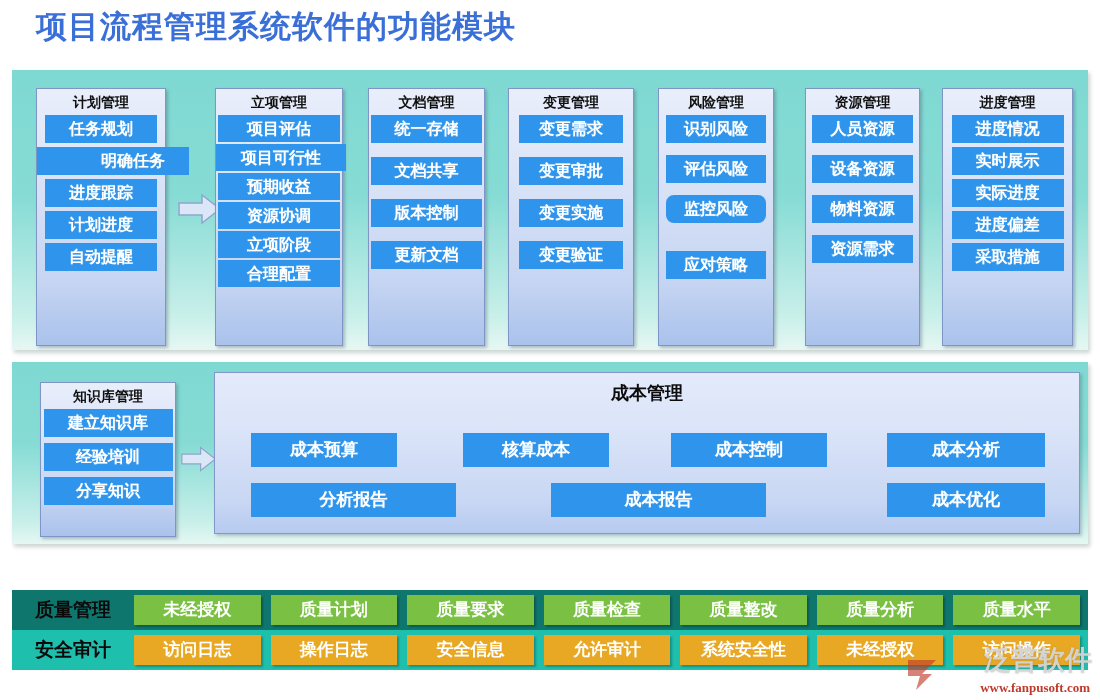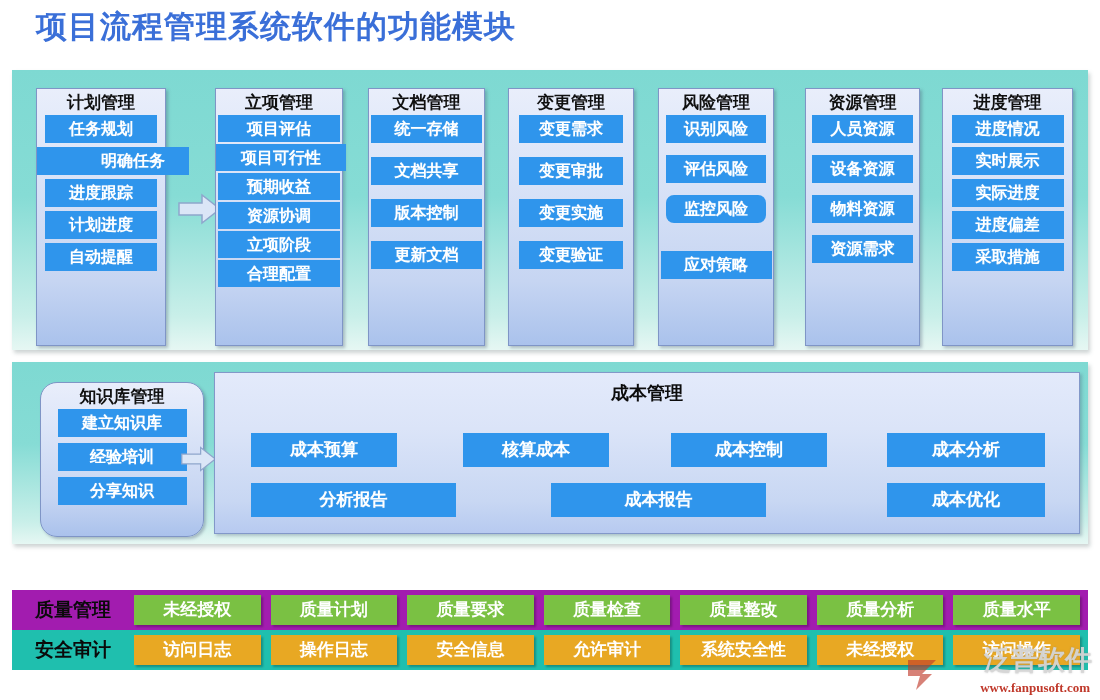--- a/index.html
+++ b/index.html
@@ -51,21 +51,21 @@
   .module-card {
     position: absolute;
     background: linear-gradient(to bottom, #e9eefb 0%, #dce5f8 30%, #c6d5f2 75%, #aac2ec 100%);
     border: 1px solid #7f95c6;
     box-shadow: 2px 2px 3px rgba(70,80,110,0.35);
     box-sizing: border-box;
     padding-top: 2px;
   }
   .module-title {
     text-align: center;
-    font-size: 17px;
+    font-size: 14px;
     font-weight: bold;
     color: #101010;
     line-height: 24px;
     height: 24px;
     white-space: nowrap;
     font-family: "Liberation Serif", "DejaVu Serif", serif;
   }
   .chip {
     background: #2f95ec;
     color: #ffffff;
@@ -129,21 +129,21 @@
   .bottom-bar {
     position: absolute;
     left: 12px;
     width: 1076px;
     height: 40px;
     display: flex;
     align-items: center;
   }
   #quality-bar {
     top: 590px;
-    background: #a21caf;
+    background: #0f766e;
   }
   #security-bar {
     top: 630px;
     background: #1fbfae;
   }
   .bar-label {
     width: 122px;
     text-align: center;
     font-size: 19px;
     font-weight: bold;
@@ -249,21 +249,21 @@
   <div class="chip" style="width:104px; margin-bottom:14px;">变更审批</div>
   <div class="chip" style="width:104px; margin-bottom:14px;">变更实施</div>
   <div class="chip" style="width:104px;">变更验证</div>
 </div>
 
 <div class="module-card" style="left:658px; top:88px; width:116px; height:258px;">
   <div class="module-title">风险管理</div>
   <div class="chip" style="width:100px; margin-bottom:12px;">识别风险</div>
   <div class="chip" style="width:100px; margin-bottom:12px;">评估风险</div>
   <div class="chip" style="width:100px; margin-bottom:28px;border-radius:8px;">监控风险</div>
-  <div class="chip" style="width:111px;">应对策略</div>
+  <div class="chip" style="width:100px;">应对策略</div>
 </div>
 
 <div class="module-card" style="left:805px; top:88px; width:115px; height:258px;">
   <div class="module-title">资源管理</div>
   <div class="chip" style="width:101px; margin-bottom:12px;">人员资源</div>
   <div class="chip" style="width:101px; margin-bottom:12px;">设备资源</div>
   <div class="chip" style="width:101px; margin-bottom:12px;">物料资源</div>
   <div class="chip" style="width:101px;">资源需求</div>
 </div>
 
@@ -271,21 +271,21 @@
   <div class="module-title">进度管理</div>
   <div class="chip" style="width:112px;">进度情况</div>
   <div class="chip" style="width:112px;">实时展示</div>
   <div class="chip" style="width:112px;">实际进度</div>
   <div class="chip" style="width:112px;">进度偏差</div>
   <div class="chip" style="width:112px;">采取措施</div>
 </div>
 
 <div id="mid-panel" class="teal-panel"></div>
 
-<div class="module-card" style="left:40px; top:382px; width:164px; height:155px;border-radius:17px;">
+<div class="module-card" style="left:40px; top:382px; width:136px; height:155px;">
   <div class="module-title">知识库管理</div>
   <div class="chip" style="width:129px; margin-bottom:6px;">建立知识库</div>
   <div class="chip" style="width:129px; margin-bottom:6px;">经验培训</div>
   <div class="chip" style="width:129px;">分享知识</div>
 </div>
 
 <svg class="arrow" style="left:181px; top:444px;" width="36" height="30" viewBox="0 0 44 32">
   <polygon points="1,10 24,10 24,2 42,16 24,30 24,22 1,22" fill="#dbe6f7" stroke="#8fa6cc" stroke-width="1.5"></polygon>
 </svg>
 

